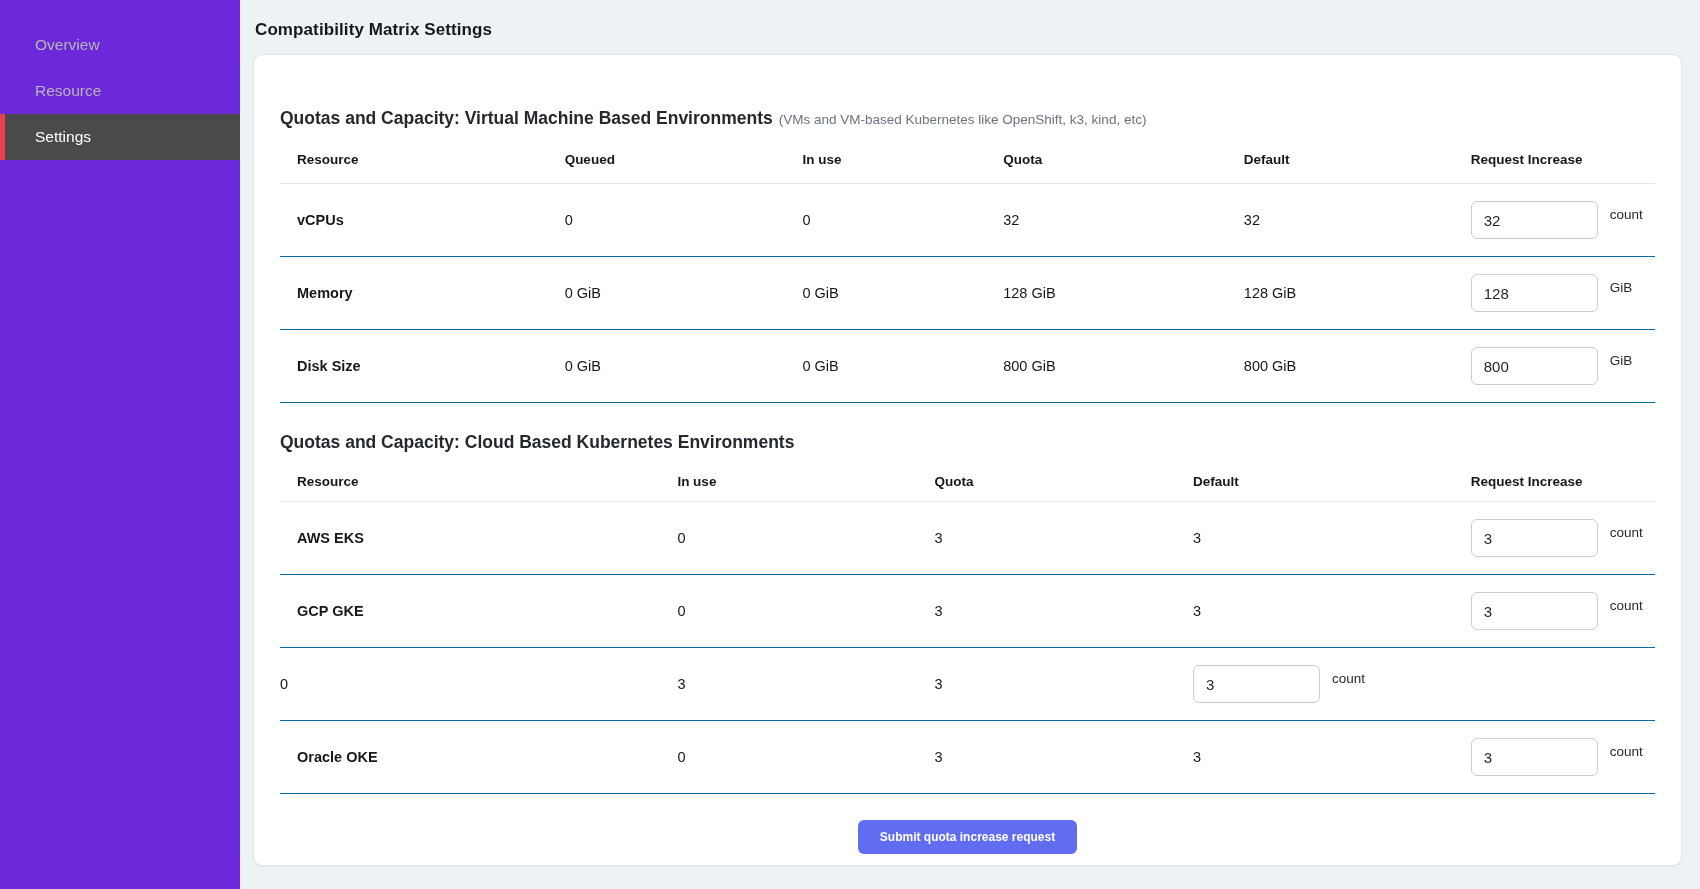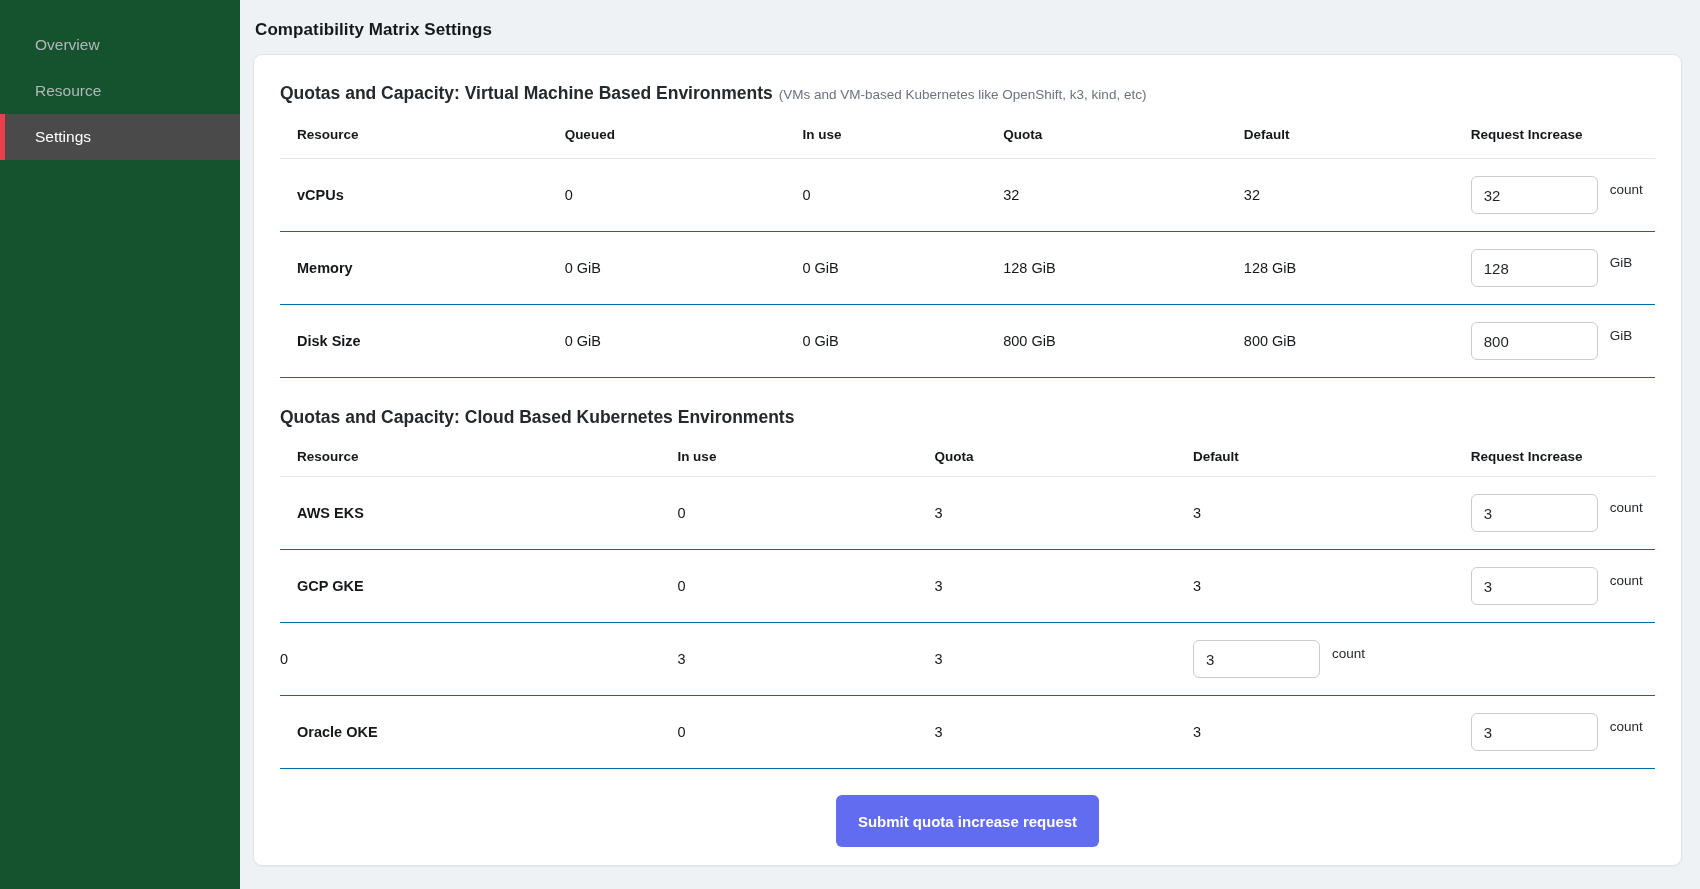--- a/index.html
+++ b/index.html
@@ -9,21 +9,21 @@
     background: #eef2f4;
     color: #16191c;
     display: flex;
   }
 
   
   .sidebar {
     width: 240px;
     min-width: 240px;
     height: 100%;
-    background: #14532d;
+    background: #6d28d9;
     padding-top: 22px;
   }
   .nav-item {
     height: 46px;
     display: flex;
     align-items: center;
     padding-left: 30px;
     font-size: 15.5px;
     color: #b4b7b9;
     cursor: pointer;
@@ -54,20 +54,21 @@
     box-shadow: 0 1px 2px rgba(0,0,0,0.04);
     padding: 26px 26px 24px 26px;
     height: 812px;
   }
 
   .section-heading {
     font-size: 17.5px;
     font-weight: 700;
     color: #24292e;
     line-height: 24px;
+    margin-top: 25px;
   }
   .section-heading .note {
     font-size: 13.5px;
     font-weight: 400;
     color: #6b7280;
     margin-left: 6px;
   }
   .section-2-heading { margin-top: 27px; }
 
   
@@ -119,26 +120,26 @@
     top: -6px;
   }
 
   
   .submit-btn {
     display: block;
     margin: 26px auto 0 auto;
     background: #626cf1;
     color: #ffffff;
     font-family: "Liberation Sans", "DejaVu Sans", sans-serif;
-    font-size: 15px;
+    font-size: 12px;
     font-weight: 700;
     border: none;
     border-radius: 6px;
     padding: 8px 22px;
-    height: 52px;
+    height: 34px;
     cursor: pointer;
   }
 </style>
 </head>
 <body>
 
 <nav class="sidebar">
   <div class="nav-item">Overview</div>
   <div class="nav-item">Resource</div>
   <div class="nav-item selected">Settings</div>

